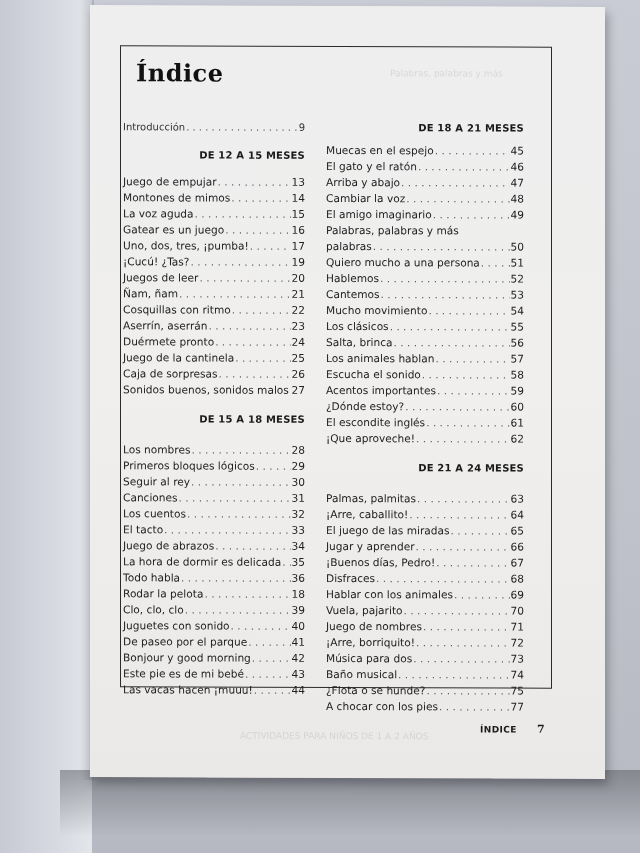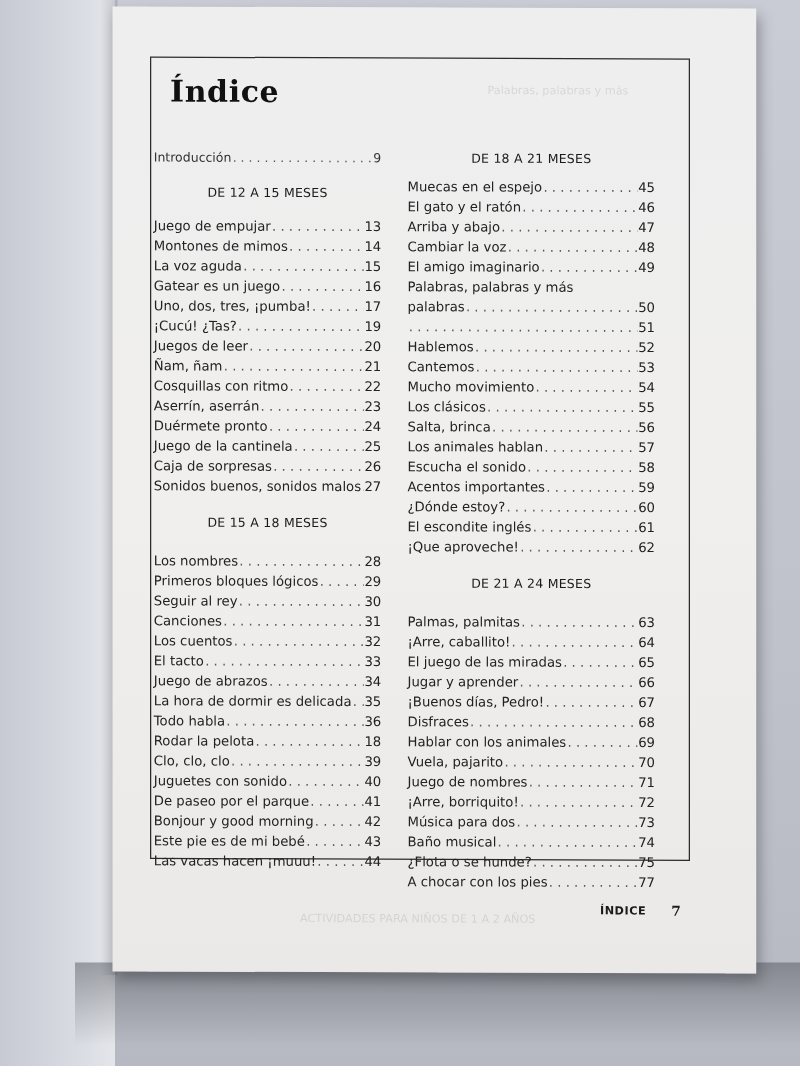--- a/index.html
+++ b/index.html
@@ -42,21 +42,21 @@
   .col.left { left: 2px; width: 182px; }
   .col.right { left: 205px; width: 198px; }
   .row { display: flex; align-items: baseline; white-space: nowrap; }
   .row .t { flex: 0 0 auto; }
   .row .d { flex: 1 1 auto; overflow: hidden; color: #555; letter-spacing: 1.4px; margin: 0 1px; }
   .row .d::before { content: ". . . . . . . . . . . . . . . . . . . . . . . . . . . . . . . . . . . . . . . ."; letter-spacing: 0; }
   .row .p { flex: 0 0 auto; text-align: right; }
   .row.intro { font-size: 10px; color: #333; }
   .row.wrapline { display: block; }
   .head {
-    font-weight: normal; font-size: 10px; text-align: center; color: #1a1a1a;
+    font-weight: bold; font-size: 10px; text-align: right; color: #1a1a1a;
     letter-spacing: 0.2px;
   }
   .it { }
   .footer-label {
     position: absolute; left: 390px; top: 718px; font-size: 9px; font-weight: bold;
     color: #1a1a1a; letter-spacing: 0.4px;
   }
   .footer-page {
     position: absolute; left: 447px; top: 716px; font-size: 11px; font-weight: bold;
     font-family: "DejaVu Serif", serif; color: #1a1a1a;
@@ -276,20 +276,21 @@
             <span class="d"></span>
             <span class="p">49</span>
           </div>
         <div class="row wrapline"><span class="t">Palabras, palabras y más</span></div>
         <div class="row">
             <span class="t">palabras</span>
             <span class="d"></span>
             <span class="p">50</span>
           </div>
         <div class="row">
+            <span class="t">Quiero mucho a una persona</span>
             <span class="d"></span>
             <span class="p">51</span>
           </div>
         <div class="row">
             <span class="t">Hablemos</span>
             <span class="d"></span>
             <span class="p">52</span>
           </div>
         <div class="row">
             <span class="t">Cantemos</span>

